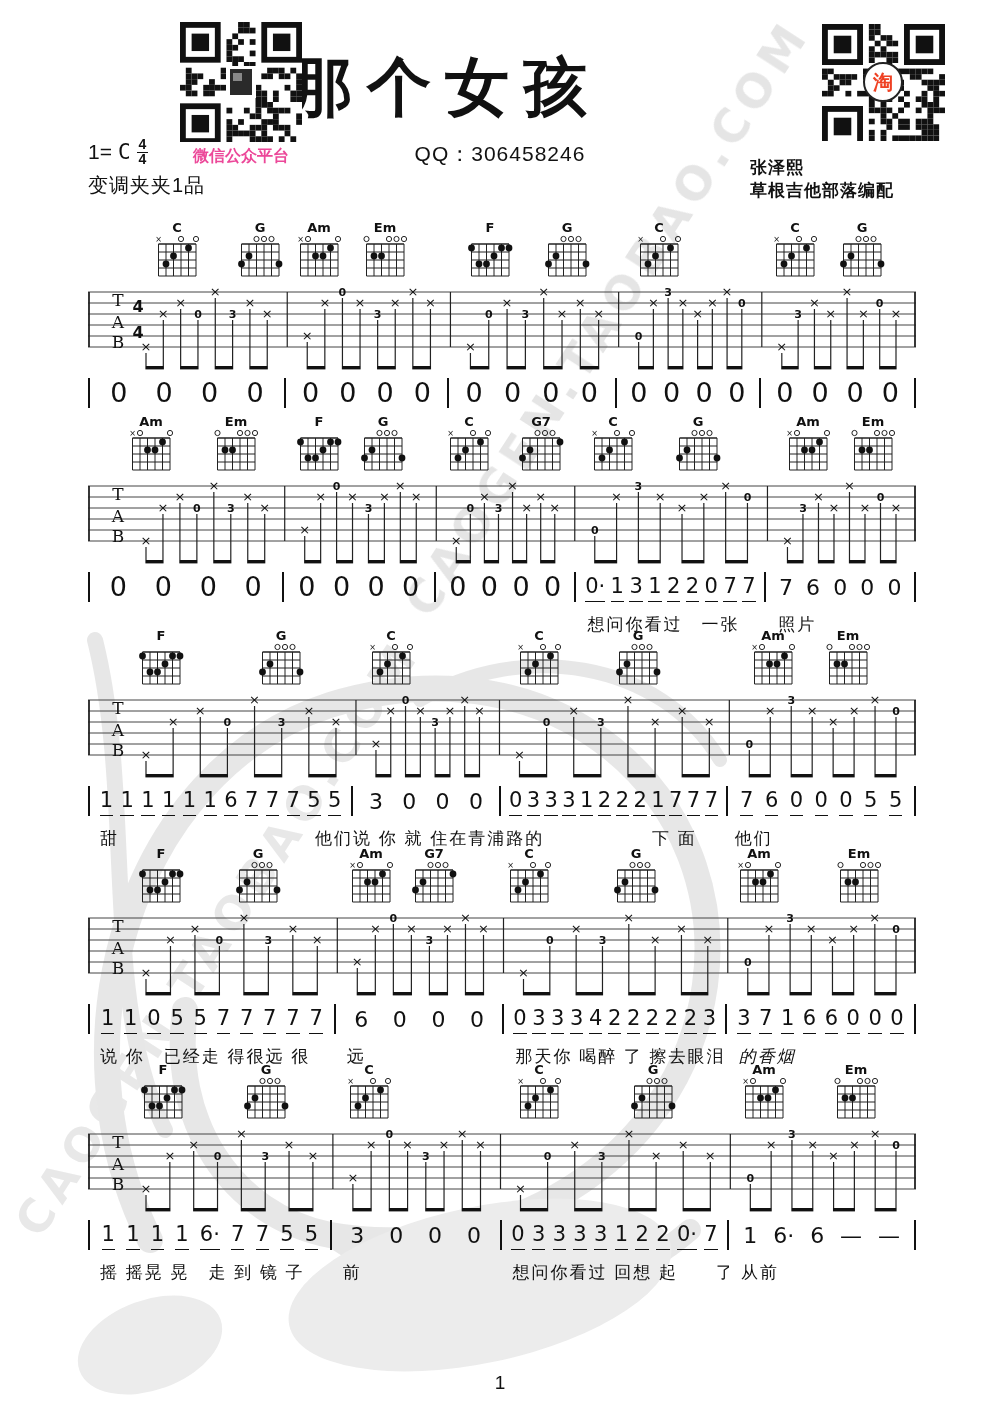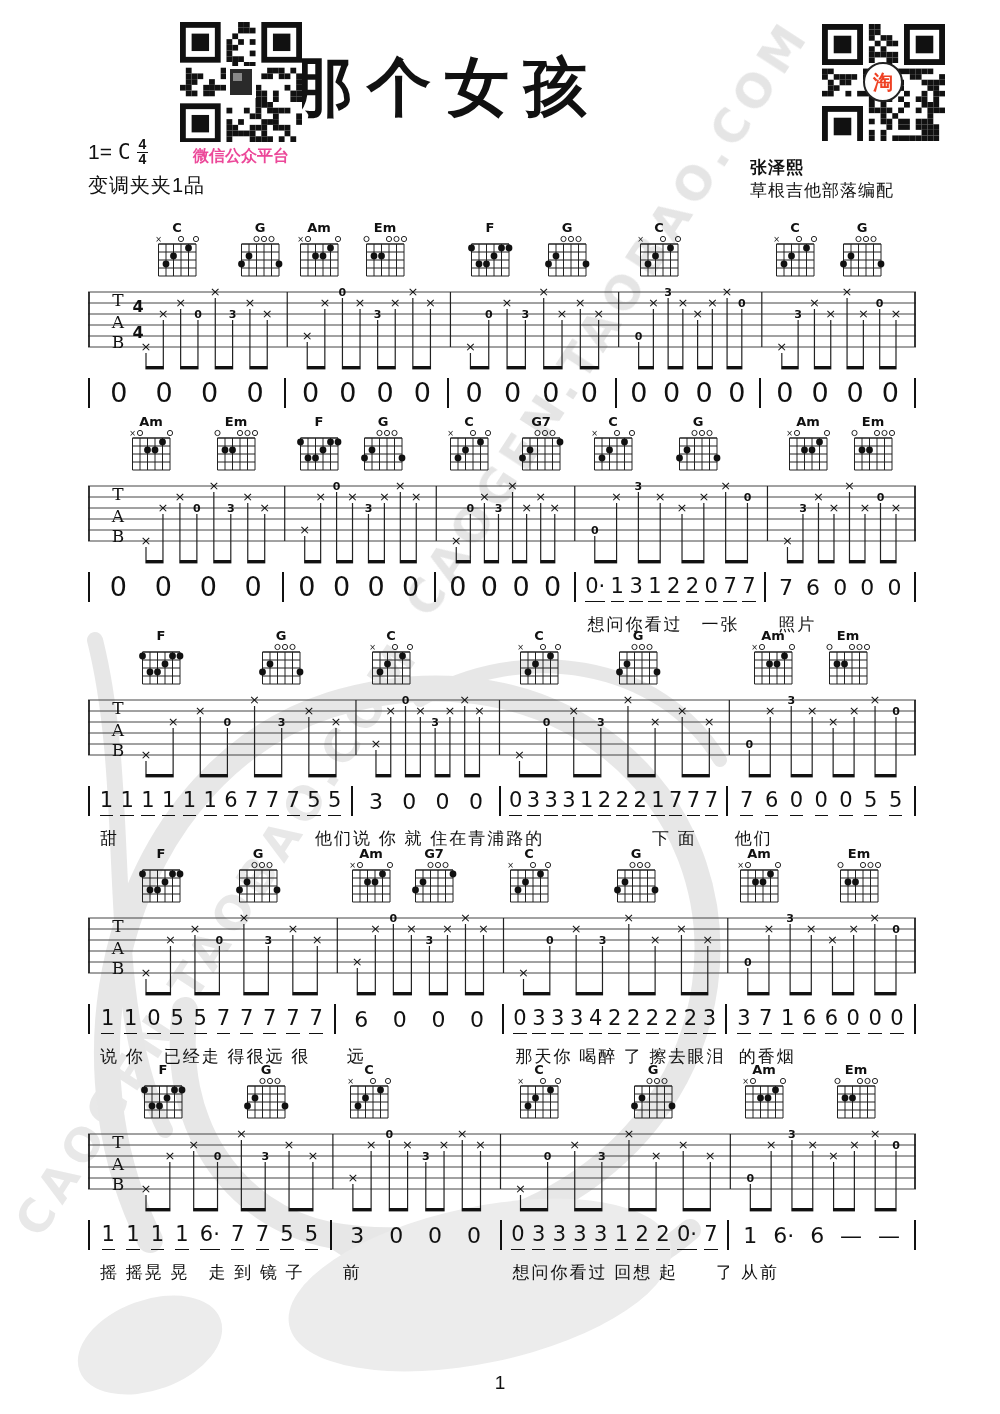--- a/index.html
+++ b/index.html
@@ -9,21 +9,21 @@
   
   #title{left:0;top:44px;width:890px;text-align:center;font-family:"DejaVu Serif",serif;
          font-weight:700;font-size:64px;letter-spacing:14px;}
   #qq{left:0;top:140px;width:1000px;text-align:center;font-size:21px;letter-spacing:1px;}
   #keysig{left:88px;top:138px;font-size:21px;display:flex;align-items:center;gap:6px;}
   .frac{display:inline-flex;flex-direction:column;align-items:center;font-size:14px;line-height:13px;font-weight:700;}
   .frac .t{border-bottom:1.5px solid #111;padding:0 2px 1px;}
   #capo{left:88px;top:172px;font-size:20px;letter-spacing:1px;}
   #wechat{left:193px;top:146px;font-size:16px;font-weight:700;}
   #artist{left:750px;top:156px;font-size:17px;font-weight:700;letter-spacing:1px;}
-  #arranger{left:750px;top:179px;font-size:17px;font-weight:400;letter-spacing:1px;}
+  #arranger{left:750px;top:179px;font-size:17px;font-weight:700;letter-spacing:1px;}
   .qr{image-rendering:pixelated;}
   
   .system{position:absolute;left:88px;width:828px;z-index:2;}
   .chords{position:relative;height:60px;}
   .chord{position:absolute;top:0;}
   .staff{display:block;}
   .melody{display:flex;align-items:flex-start;border-left:2px solid #111;margin-top:2px;}
   .measure{display:flex;justify-content:space-around;align-items:flex-end;
            border-right:2px solid #111;min-height:30px;padding:0 6px;}
   .measure span{font-family:"DejaVu Sans",sans-serif;font-size:22px;line-height:28px;}
@@ -59,20 +59,21 @@
   <div class="abs" id="keysig">
     <span>1=</span>
     <span style="font-family:'DejaVu Sans Mono',monospace;">C</span>
     <span class="frac">
       <span class="t">4</span>
       <span>4</span>
     </span>
   </div>
   <div class="abs" id="capo">变调夹夹1品</div>
   <div class="abs" id="title">那个女孩</div>
+  <div class="abs" id="qq">QQ：306458246</div>
   <div class="abs" id="wechat" style="color: #ec4899;">微信公众平台</div>
   <div class="abs" id="artist">张泽熙</div>
   <div class="abs" id="arranger">草根吉他部落编配</div>
 
   <svg class="abs qr" id="qrL" style="left:180px;top:22px;" width="122" height="120" xmlns="http://www.w3.org/2000/svg">
       <rect x="0" y="0" width="122" height="120" fill="#fff"></rect>
       <rect x="0" y="62.857142857142854" width="5.809523809523809" height="5.714285714285714" fill="#111"></rect>
       <rect x="5.809523809523809" y="45.714285714285715" width="5.809523809523809" height="5.714285714285714" fill="#111"></rect>
       <rect x="5.809523809523809" y="51.42857142857142" width="5.809523809523809" height="5.714285714285714" fill="#111"></rect>
       <rect x="5.809523809523809" y="57.14285714285714" width="5.809523809523809" height="5.714285714285714" fill="#111"></rect>
@@ -1642,21 +1643,21 @@
             <span>6</span>
             <span>0</span>
             <span>0</span>
             <span>0</span>
           </div>
         </div>
         <div class="lyrics">
           <div class="lyric" style="flex-grow: 249; flex-basis: 0px;">说 你　已经走 得很远 很</div>
           <div class="lyric" style="flex-grow: 166; flex-basis: 0px;">远</div>
           <div class="lyric" style="flex-grow: 224; flex-basis: 0px;">那天你 喝醉 了 擦去眼泪</div>
-          <div class="lyric" style="flex-grow: 188; flex-basis: 0px;">的香烟</div>
+          <div class="lyric" style="flex-grow: 188; flex-basis: 0px; font-style: italic;">的香烟</div>
         </div>
       </div>
       <div class="system" style="top: 1064px;">
         <div class="chords">
           <svg width="58" height="58" class="chord" style="left: 45px;">
             <text x="30" y="10" font-size="13" fill="#111" text-anchor="middle" font-family="&quot;DejaVu Sans&quot;,sans-serif" font-weight="bold">F</text>
             <line x1="11.5" y1="22" x2="11.5" y2="54" stroke="#222" stroke-width="1"></line>
             <line x1="19" y1="22" x2="19" y2="54" stroke="#222" stroke-width="1"></line>
             <line x1="26.5" y1="22" x2="26.5" y2="54" stroke="#222" stroke-width="1"></line>
             <line x1="34" y1="22" x2="34" y2="54" stroke="#222" stroke-width="1"></line>

